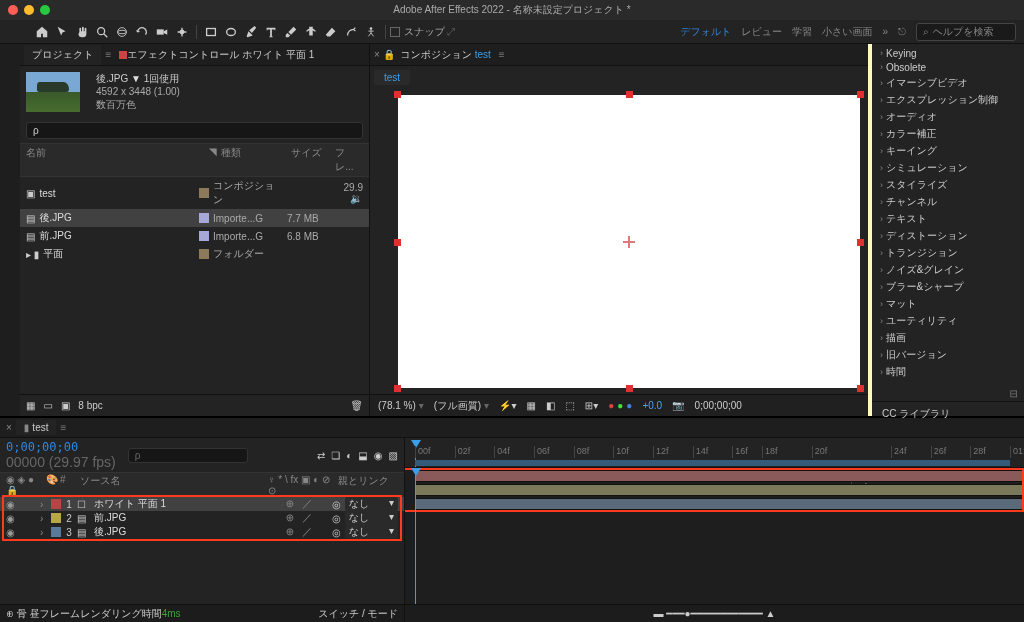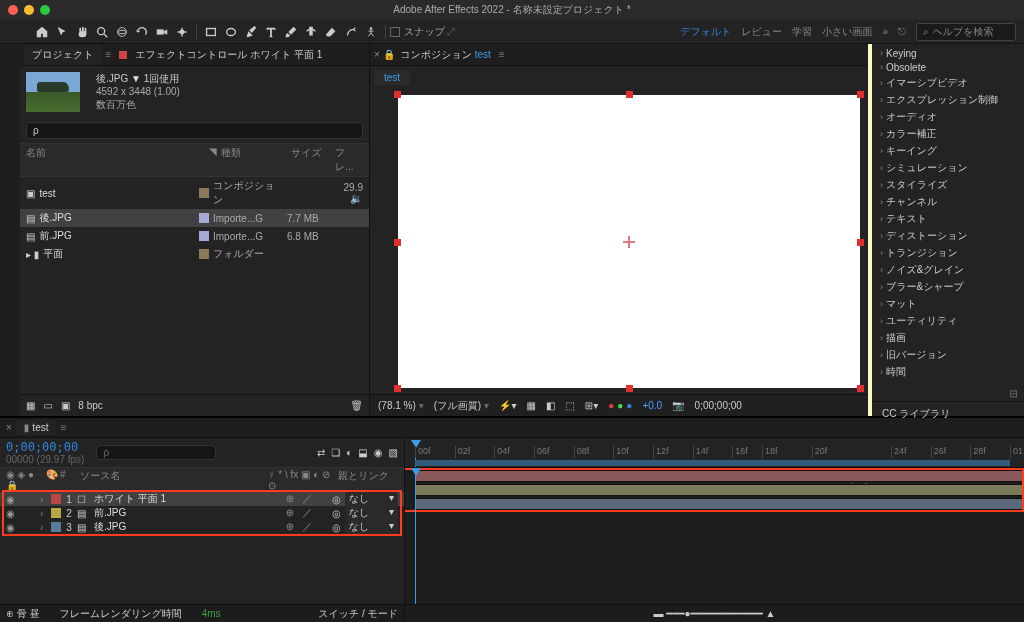--- a/index.html
+++ b/index.html
@@ -17,21 +17,21 @@
 .sep { width: 1px; height: 14px; background: #444; margin: 0 4px; }
 .tb-right { margin-left: auto; display: flex; align-items: center; gap: 10px; padding-right: 8px; }
 .tb-right span { color: #888; }
 .tb-right .active { color: #2e87e0; }
 .search-box { background: #1a1a1a; border: 1px solid #444; border-radius: 3px; padding: 1px 6px; display: flex; align-items: center; gap: 4px; min-width: 100px; }
 .main { display: flex; height: 372px; }
 .left-col { width: 350px; display: flex; flex-direction: column; background: #232323; border-right: 1px solid #111; margin-left: 20px; }
 .panel-tabs { height: 22px; display: flex; align-items: center; border-bottom: 1px solid #111; padding-left: 4px; background: #1e1e1e; }
 .panel-tabs .tab { padding: 3px 8px; color: #ccc; background: #232323; }
 .panel-tabs .hamburger { margin-left: 4px; color: #777; }
-.ec-tab { color: #888; padding: 3px 8px; display: flex; align-items: center; gap: 8px; }
+.ec-tab { color: #888; padding: 3px 8px; display: flex; align-items: center; gap: 0; }
 .red-dot { width: 8px; height: 8px; background: #c44; display: inline-block; }
 .proj-header { display: flex; padding: 6px; gap: 16px; }
 .thumb { width: 54px; height: 40px; background: linear-gradient(to bottom, #7aa8d4 0%, #7aa8d4 50%, #3a5a2a 50%, #476b2f 100%); position: relative; }
 .thumb::after { content:""; position:absolute; bottom:50%; left:20%; width:60%; height:10px; background:#2a3a2a; border-radius: 3px 6px 2px 4px / 4px 8px 3px 2px; }
 .proj-meta div { line-height: 1.3; color: #aaa; }
 .proj-meta .fname { color: #ddd; }
 .proj-search { margin: 4px 6px; background: #161616; border: 1px solid #333; border-radius: 3px; padding: 2px 6px; color: #666; }
 .proj-cols { display: flex; padding: 2px 6px; border-top: 1px solid #333; border-bottom: 1px solid #333; background: #2a2a2a; }
 .proj-cols span { color: #888; }
 .c-name { flex: 1; } .c-icon { width: 12px; } .c-type { width: 70px; } .c-size { width: 44px; } .c-fr { width: 28px; }
@@ -66,21 +66,21 @@
 .fx-list div { padding: 1.5px 8px; color: #ccc; display: flex; align-items: center; gap: 3px; }
 .fx-list div::before { content: "›"; color: #888; font-size: 9px; }
 .r-hamburger { text-align: right; padding: 2px 6px; color: #777; }
 .side-panels div { padding: 5px 10px; border-top: 1px solid #111; color: #ccc; }
 .bottom { height: 206px; display: flex; flex-direction: column; background: #1a1a1a; border-top: 2px solid #000; }
 .tl-tabs { height: 20px; display: flex; align-items: center; padding-left: 6px; background: #1e1e1e; border-bottom: 1px solid #111; }
 .tl-tabs .tab { padding: 2px 8px; background: #232323; color: #3a9ee8; display: flex; align-items: center; gap: 3px; }
 .tl-left { width: 405px; display: flex; flex-direction: column; background: #232323; border-right: 1px solid #111; }
 .tl-left-head { display: flex; align-items: center; padding: 2px 6px; gap: 8px; }
 .timecode { color: #2e87e0; font-family: monospace; font-size: 12px; }
-.fps { color: #666; font-size: 10px; }
+.fps { color: #666; font-size: 14px; }
 .tl-search { background: #161616; border: 1px solid #333; border-radius: 3px; padding: 1px 6px; color:#666; flex:1; max-width: 120px; margin-left: 4px; }
 .tl-icons { margin-left: auto; display: flex; gap: 6px; color: #888; }
 .tl-cols { display: flex; padding: 1px 6px; background: #2a2a2a; border-top: 1px solid #333; font-size: 9px; }
 .tl-cols span { color: #888; }
 .tc1 { width: 40px; } .tc2 { width: 14px; } .tc3 { width: 20px; } .tc4 { flex:1; } .tc5 { width: 70px; } .tc6 { width: 60px; }
 .layers { position: relative; }
 .layers-highlight { position: absolute; left: 2px; right: 2px; top: -2px; bottom: -2px; border: 2px solid #ff3b1f; pointer-events: none; }
 .layer-row { display: flex; align-items: center; height: 14px; padding: 0 6px; gap: 3px; }
 .layer-row .eye { width: 10px; color:#999; } .layer-row .pad { width: 18px; }
 .layer-row .caret { width: 8px; color: #888; }
@@ -98,21 +98,21 @@
 .ruler { height: 30px; position: relative; background: #232323; border-bottom: 1px solid #111; }
 .ruler .tick { position: absolute; top: 8px; color: #777; font-size: 9px; border-left: 1px solid #444; padding-left: 2px; height: 12px; }
 .cti { position: absolute; left: 10px; top: 2px; bottom: 0; width: 0; border-left: 1px solid #3a9ee8; }
 .cti::before { content:""; position:absolute; top:0; left:-5px; width:0; height:0; border-left:5px solid transparent; border-right:5px solid transparent; border-top:8px solid #3a9ee8; }
 .work-area { position:absolute; left:10px; right:14px; top: 22px; height: 6px; background: #345a7a; }
 .track-area { position: relative; flex: 1; }
 .green-line { position: absolute; left: 0; right: 0; top: 0; height: 2px; background: #3aa03a; }
 .bar { position: absolute; left: 10px; right: 0; height: 12px; border: 1px solid #111; }
 .bar1 { top: 2px; background: #8a5a5a; } .bar2 { top: 16px; background: #7a7a5a; } .bar3 { top: 30px; background: #5a6a7a; }
 .tl-right .layers-highlight2 { position:absolute; left:0; right:0; top:0; height:44px; border:2px solid #ff3b1f; border-left:none; pointer-events:none; }
-.bottom-status { height: 18px; background: #1c1c1c; border-top: 1px solid #111; display: flex; align-items: center; padding: 0 6px; gap: 20px; color: #888; }
+.bottom-status { height: 18px; background: #1c1c1c; border-top: 1px solid #111; display: flex; align-items: center; padding: 0 6px; gap: 0; color: #888; }
 .bottom-status .rt { color: #3aa03a; }
 .checkbox { width:10px; height:10px; border:1px solid #666; display:inline-block; }
 </style>
 </head>
 <body>
 
 <div class="titlebar">
   <div class="traffic">
     <div class="tl-close"></div>
     <div class="tl-min"></div>

